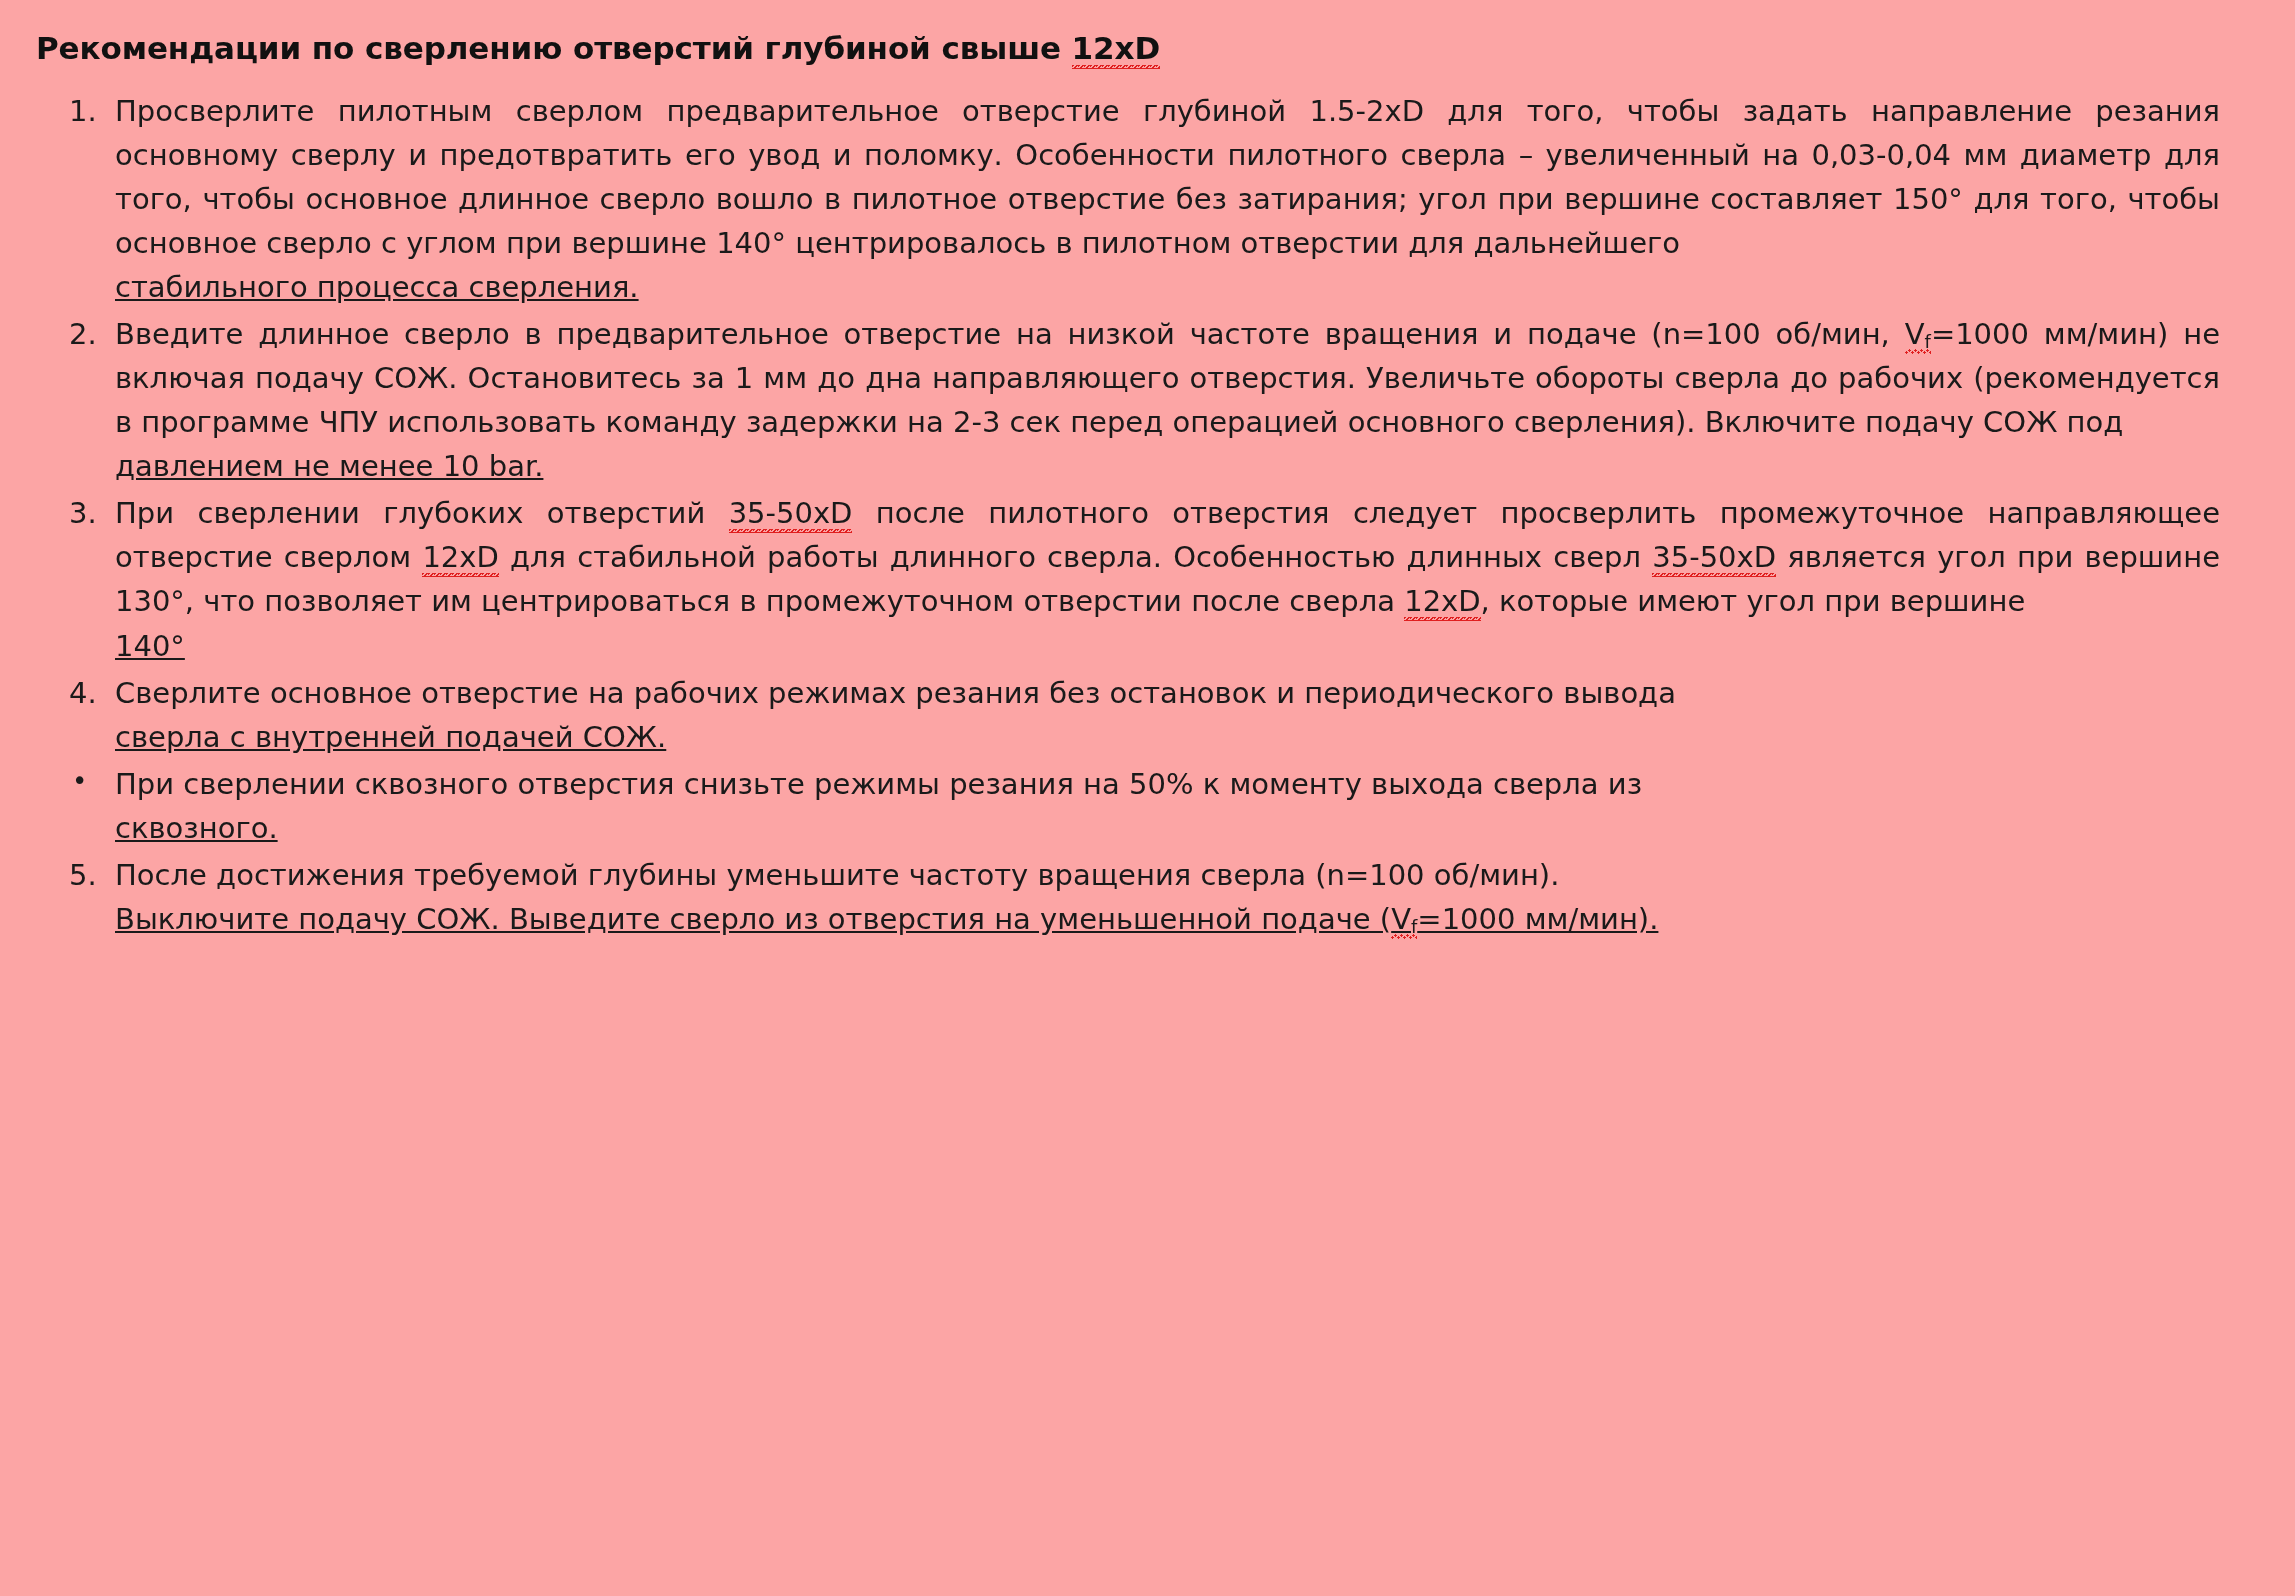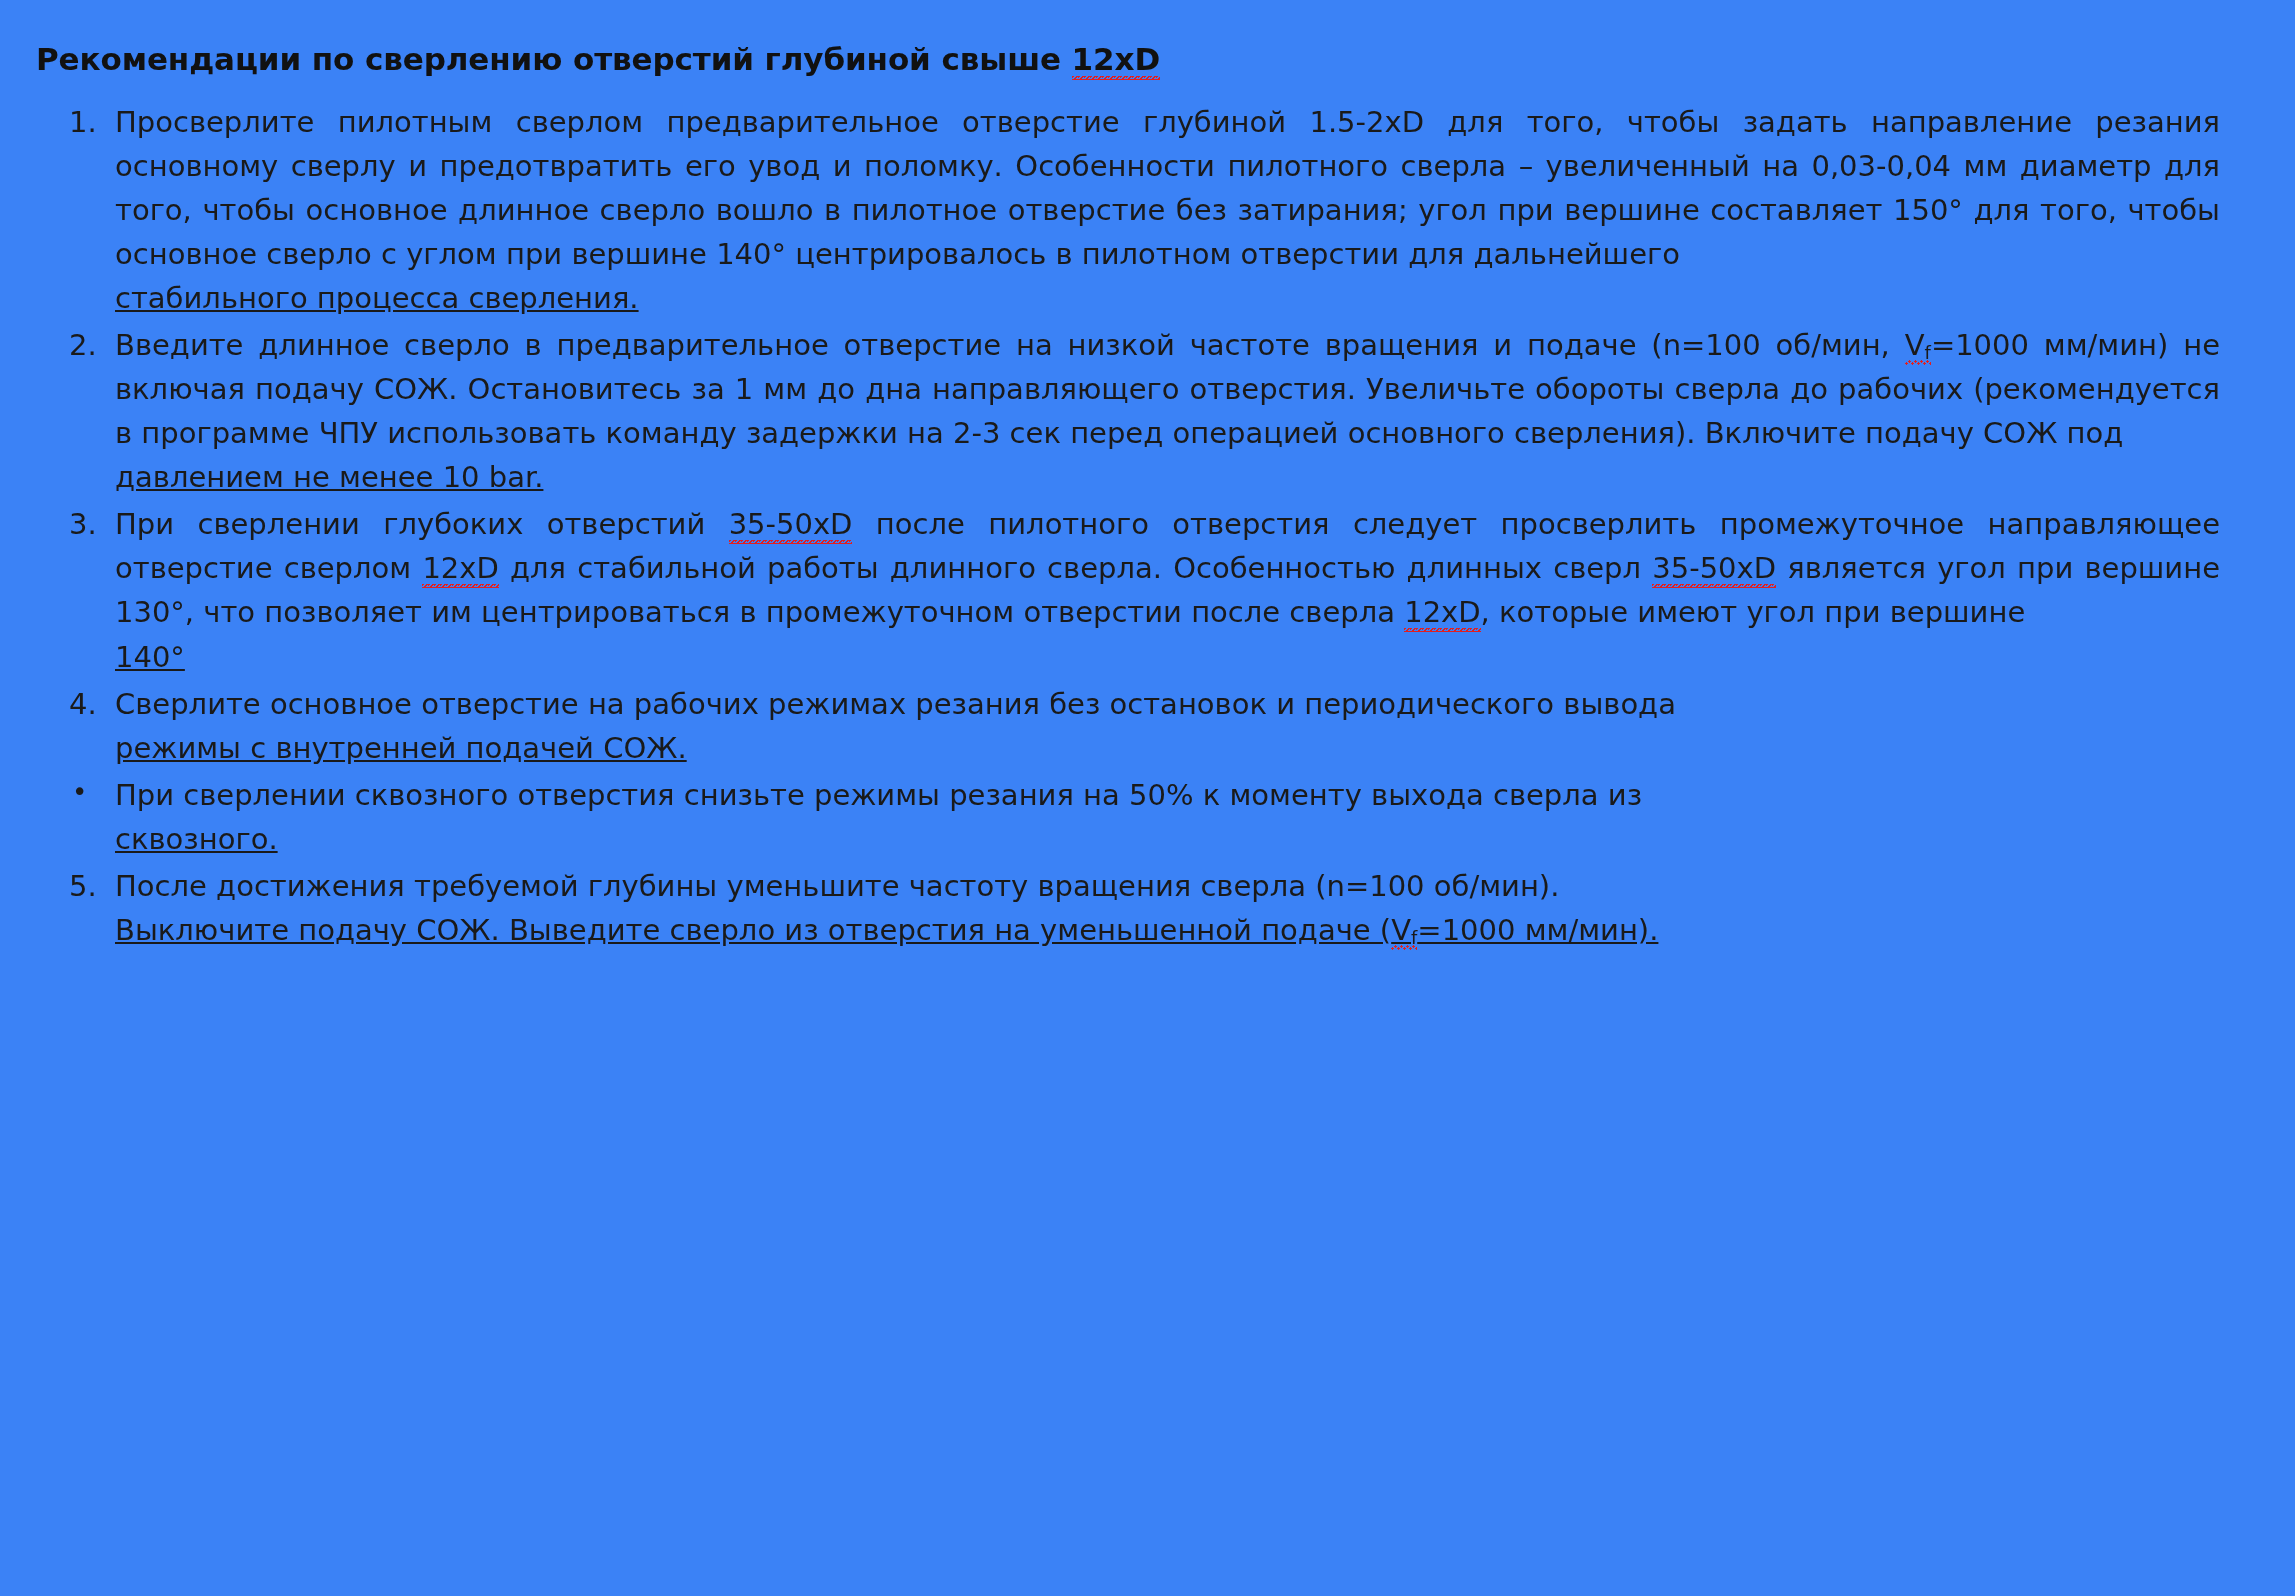--- a/index.html
+++ b/index.html
@@ -11,22 +11,22 @@
     width: 2295px;
     height: 1597px;
     font-family: "DejaVu Sans", sans-serif;
     color: #1a1a1a;
     -webkit-font-smoothing: antialiased;
   }
   .page {
     box-sizing: border-box;
     width: 2295px;
     height: 1597px;
-    padding: 41px 75px 0 30px;
-    background: #3b82f6;
+    padding: 30px 75px 0 30px;
+    background: #fca5a5;
   }
   .doc-title {
     font-size: 31px;
     font-weight: bold;
     line-height: 1.18;
     letter-spacing: -0.1px;
     margin: 0 0 22px 6px;
     color: #111111;
   }
   ol.list, ul.list {
@@ -119,21 +119,21 @@
       <span class="item-body">Введите длинное сверло в предварительное отверстие на низкой частоте вращения и подаче (n=100 об/мин, <span class="sq thin">V<sub>f</sub></span>=1000 мм/мин) не включая подачу СОЖ. Остановитесь за 1 мм до дна направляющего отверстия. Увеличьте обороты сверла до рабочих (рекомендуется в программе ЧПУ использовать команду задержки на 2-3 сек перед операцией основного сверления). Включите подачу СОЖ под <span class="last-line-nojust">давлением не менее 10 bar.</span></span>
     </li>
 
     <li class="item">
       <span class="marker">3.</span>
       <span class="item-body">При сверлении глубоких отверстий <span class="sq">35-50xD</span> после пилотного отверстия следует просверлить промежуточное направляющее отверстие сверлом <span class="sq">12xD</span> для стабильной работы длинного сверла. Особенностью длинных сверл <span class="sq">35-50xD</span> является угол при вершине 130°, что позволяет им центрироваться в промежуточном отверстии после сверла <span class="sq">12xD</span>, которые имеют угол при вершине <span class="last-line-nojust">140°</span></span>
     </li>
 
     <li class="item">
       <span class="marker">4.</span>
-      <span class="item-body">Сверлите основное отверстие на рабочих режимах резания без остановок и периодического вывода <span class="last-line-nojust">режимы с внутренней подачей СОЖ.</span></span>
+      <span class="item-body">Сверлите основное отверстие на рабочих режимах резания без остановок и периодического вывода <span class="last-line-nojust">сверла с внутренней подачей СОЖ.</span></span>
     </li>
 
     <li class="item">
       <span class="marker bullet">•</span>
       <span class="item-body">При сверлении сквозного отверстия снизьте режимы резания на 50% к моменту выхода сверла из <span class="last-line-nojust">сквозного.</span></span>
     </li>
 
     <li class="item">
       <span class="marker">5.</span>
       <span class="item-body">После достижения требуемой глубины уменьшите частоту вращения сверла (n=100 об/мин). <span class="last-line-nojust">Выключите подачу СОЖ. Выведите сверло из отверстия на уменьшенной подаче (<span class="sq thin">V<sub>f</sub></span>=1000 мм/мин).</span></span>

